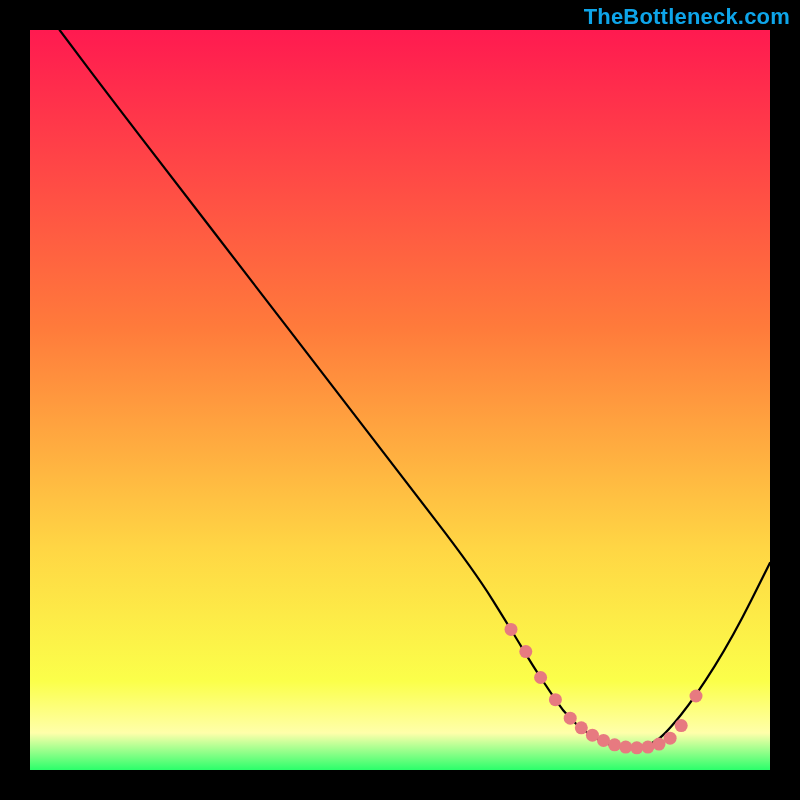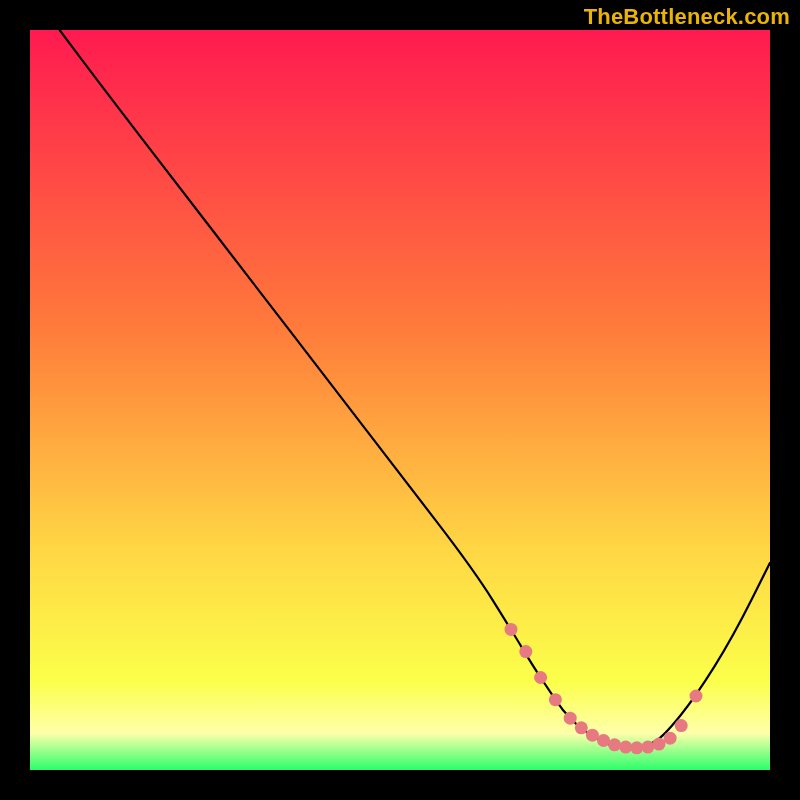--- a/index.html
+++ b/index.html
@@ -14,21 +14,21 @@
   .frame {
     position: relative;
     width: 800px;
     height: 800px;
     background: #000000;
   }
   .watermark {
     position: absolute;
     top: 4px;
     right: 10px;
-    color: #eab308;
+    color: #0ea5e9;
     font-size: 22px;
     font-weight: 600;
     letter-spacing: 0.2px;
     z-index: 3;
     user-select: none;
   }
   .plot-area {
     position: absolute;
     left: 30px;
     top: 30px;

